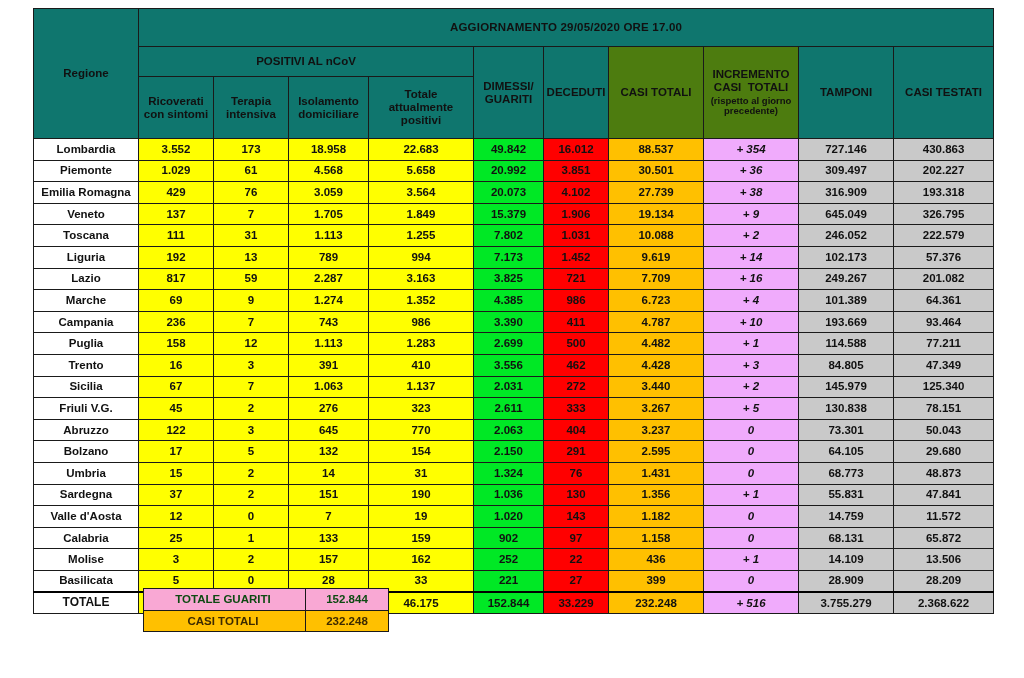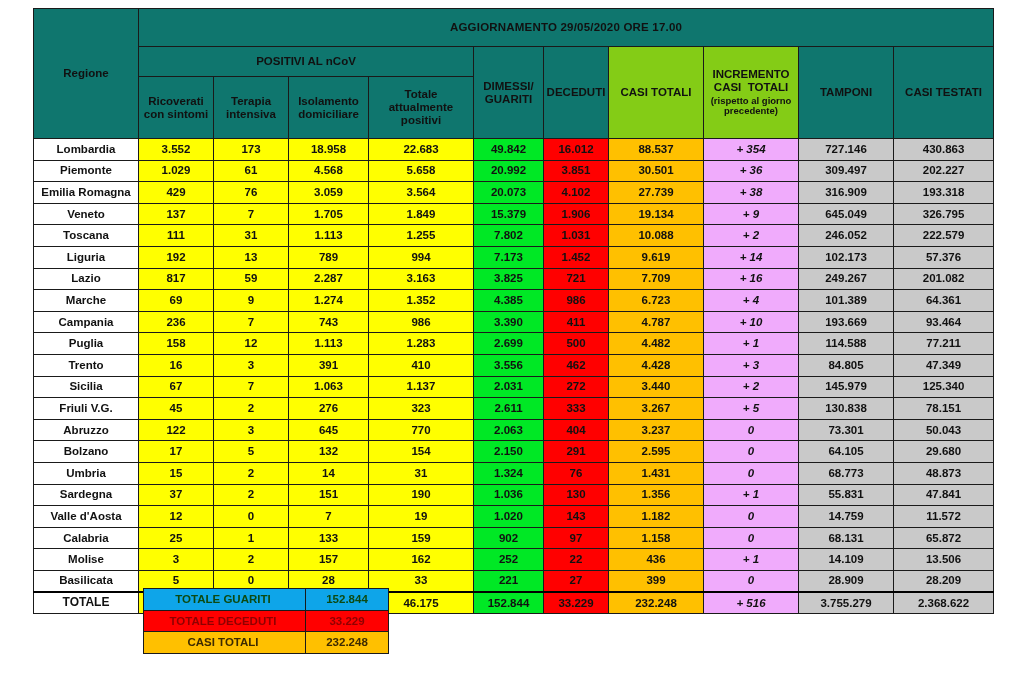--- a/index.html
+++ b/index.html
@@ -35,21 +35,21 @@
     vertical-align: middle;
     font-size: 11.5px;
     line-height: 1.12;
     font-weight: bold;
     color: #111111;
     box-sizing: border-box;
   }
 
   
   .h-gray   { background: #0f766e; }
-  .h-orange { background: #84cc16; }
+  .h-orange { background: #4d7c0f; }
   .hdr-title {
     height: 38px;
     font-size: 14.5px;
     letter-spacing: .2px;
   }
   .hdr-regione {
     font-size: 13px;
     height: 130px;
   }
   .hdr-group {
@@ -108,21 +108,21 @@
     height: 19.5px;
     font-size: 11.5px;
     font-weight: bold;
     text-align: center;
     vertical-align: middle;
     box-sizing: border-box;
   }
   td.s-label { width: 162px; text-align: center; padding-right: 4px; }
   td.s-value { width: 83px; }
   .sum-yellow { background: #ffff00; color: #2e2e00; }
-  .sum-green  { background: #0ea5e9; color: #0d4a12; }
+  .sum-green  { background: #f9a8d4; color: #0d4a12; }
   .sum-red    { background: #ff0000; color: #8f0000; }
   .sum-orange { background: #ffc000; color: #3d2a00; }
 </style>
 </head>
 <body>
 
 <div id="main-table-wrap">
   <table class="covid">
     <colgroup>
       <col style="width:105px">
@@ -470,22 +470,18 @@
 </div>
 
 <div id="summary-wrap">
   <table class="summary">
     <tbody id="summary-body">
         <tr>
           <td class="s-label sum-green">TOTALE GUARITI</td>
           <td class="s-value sum-green">152.844</td>
         </tr>
         <tr>
-          <td class="s-label sum-red">TOTALE DECEDUTI</td>
-          <td class="s-value sum-red">33.229</td>
-        </tr>
-        <tr>
           <td class="s-label sum-orange">CASI TOTALI</td>
           <td class="s-value sum-orange">232.248</td>
         </tr>
       </tbody>
   </table>
 </div>
 
 </body></html>

